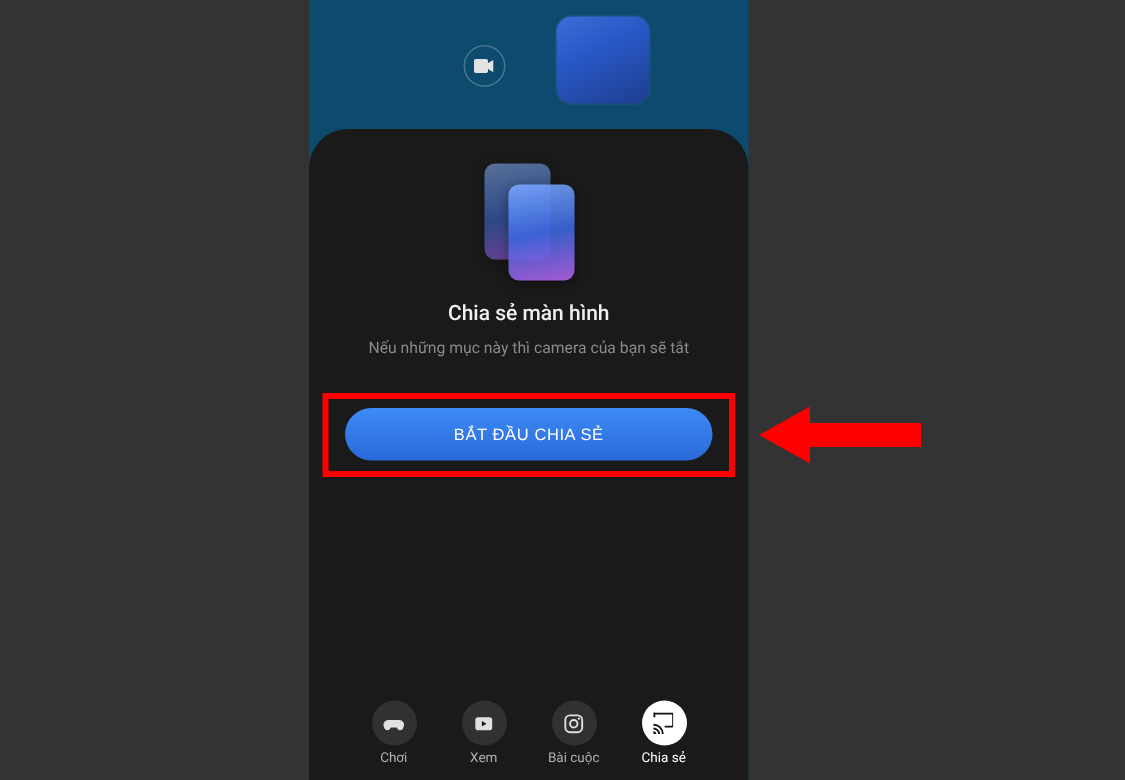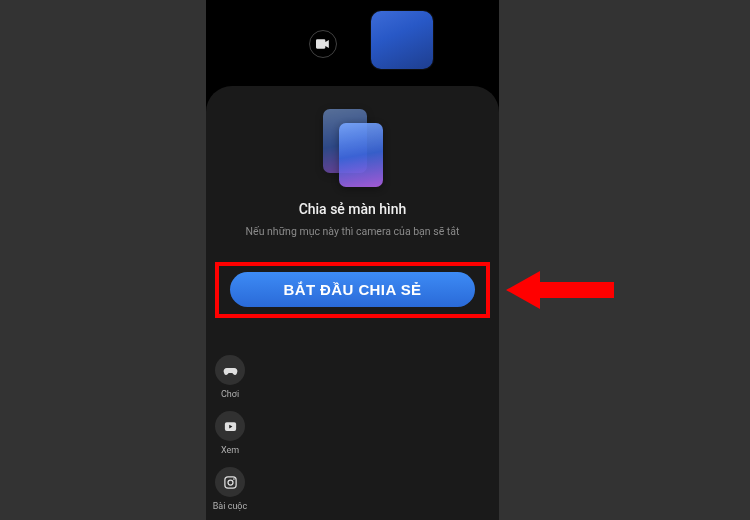--- a/index.html
+++ b/index.html
@@ -11,21 +11,21 @@
     position: relative;
     font-family: -apple-system, BlinkMacSystemFont, "Segoe UI", Roboto, sans-serif;
     overflow: hidden;
   }
   .phone {
     position: absolute;
     left: 206px;
     top: 0;
     width: 293px;
     height: 520px;
-    background: #000000;
+    background: #0c4a6e;
   }
 
   
   .video-thumb {
     position: absolute;
     top: 11px;
     left: 165px;
     width: 62px;
     height: 58px;
     border-radius: 10px;
@@ -112,40 +112,39 @@
   }
   .cta {
     position: absolute;
     top: 272px;
     left: 24px;
     width: 245px;
     height: 35px;
     border-radius: 20px;
     background: linear-gradient(180deg, #3d8bf5 0%, #2a6ad8 100%);
     color: #ffffff;
-    font-size: 15px;
-    font-weight: 700;
+    font-size: 11px;
+    font-weight: 400;
     letter-spacing: 0.4px;
     display: flex;
     align-items: center;
     justify-content: center;
     border: none;
     cursor: pointer;
   }
 
   
   .tabs {
     position: absolute;
     bottom: 9px;
     left: 0;
     right: 0;
     display: flex;
     justify-content: center;
     gap: 12px;
-    flex-direction: column;
   }
   .tab {
     width: 48px;
     display: flex;
     flex-direction: column;
     align-items: center;
     gap: 4px;
     cursor: pointer;
   }
   .tab .ic {
@@ -227,20 +226,28 @@
     <div class="tab">
       <div class="ic">
         <svg viewBox="0 0 24 24">
             <rect x="3" y="3" width="18" height="18" rx="5" fill="none" stroke="#e0e0e0" stroke-width="2"></rect>
             <circle cx="12" cy="12" r="4" fill="none" stroke="#e0e0e0" stroke-width="2"></circle>
             <circle cx="17.5" cy="6.5" r="1.3"></circle>
           </svg>
       </div>
       <span class="lbl">Bài cuộc</span>
     </div>
+    <div class="tab active">
+      <div class="ic">
+        <svg viewBox="0 0 24 24">
+            <path d="M3 4h18a1 1 0 0 1 1 1v14a1 1 0 0 1-1 1h-8v-2h8V6H3v3H1V5a1 1 0 0 1 2-1zM1 20a7 7 0 0 1 7 7H6a5 5 0 0 0-5-5zm0-4a11 11 0 0 1 11 11H10A9 9 0 0 0 1 18zm0 8a3 3 0 0 1 3 3H1z" transform="translate(0 -4)"></path>
+          </svg>
+      </div>
+      <span class="lbl">Chia sẻ</span>
+    </div>
   </div>
 
 </div>
 
 <div class="arrow">
   <svg viewBox="0 0 108 42">
     <polygon points="0,21 34,2 34,13 108,13 108,29 34,29 34,40" fill="#ff0000"></polygon>
   </svg>
 </div>
 

